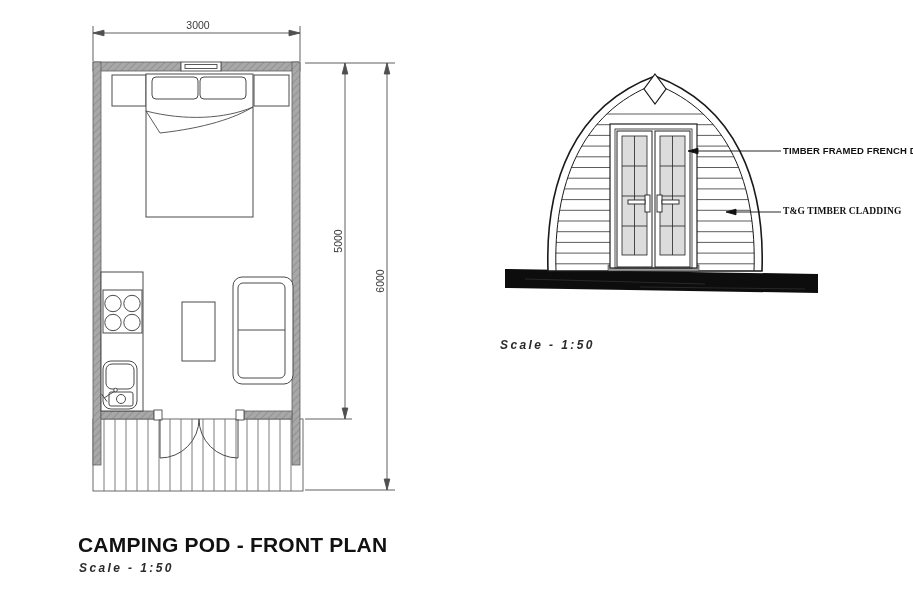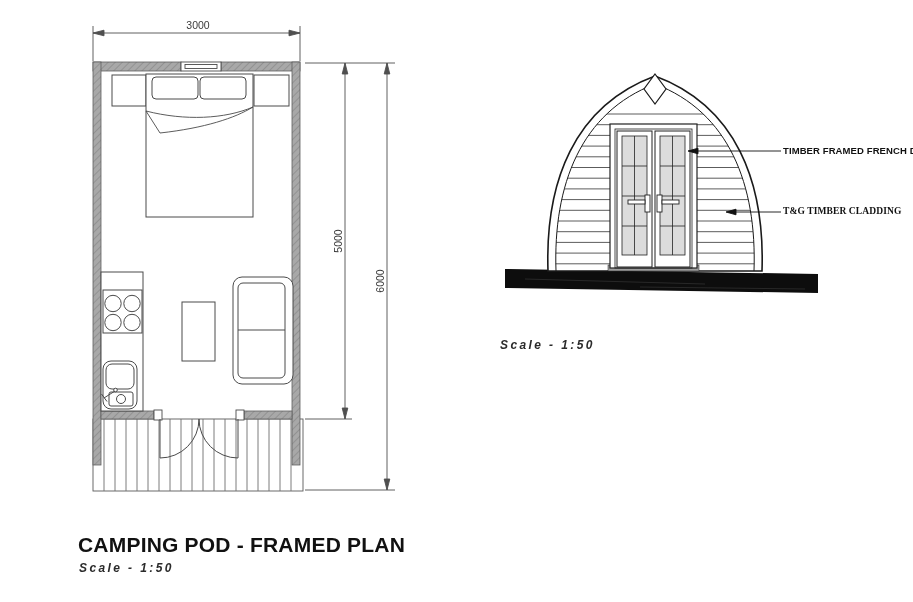--- a/index.html
+++ b/index.html
@@ -213,16 +213,16 @@
   <span class="txt dim-label vert" style="left:318px;top:235px;width:40px;">5000</span>
 
   <span class="txt dim-label vert" style="left:360px;top:275px;width:40px;">6000</span>
 
   <span class="txt annot" style="left:783px;top:145px;">TIMBER FRAMED FRENCH DOOR</span>
 
   <span class="txt annot" style="left:783px;top:206px;font-family:Liberation Serif, serif;">T&amp;G TIMBER CLADDING</span>
 
   <span class="txt scale-note" style="left:500px;top:338px;">Scale - 1:50</span>
 
-  <span class="txt drawing-title" style="left:78px;top:533px;">CAMPING POD - FRAMED PLAN</span>
+  <span class="txt drawing-title" style="left:78px;top:533px;">CAMPING POD - FRONT PLAN</span>
   <span class="txt scale-note" style="left:79px;top:561px;">Scale - 1:50</span>
 
 </div>
 
 </body></html>

